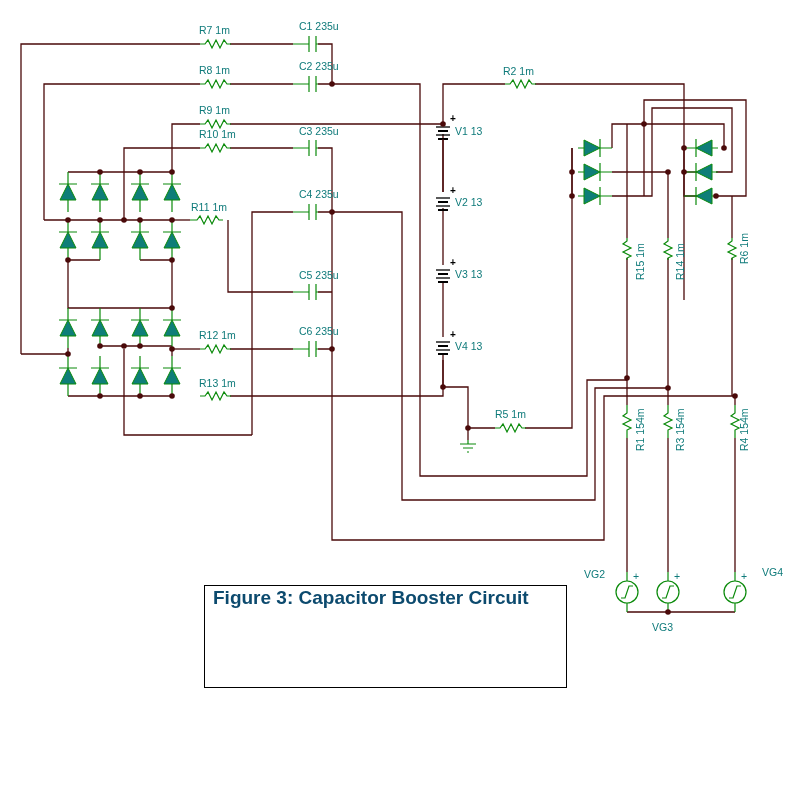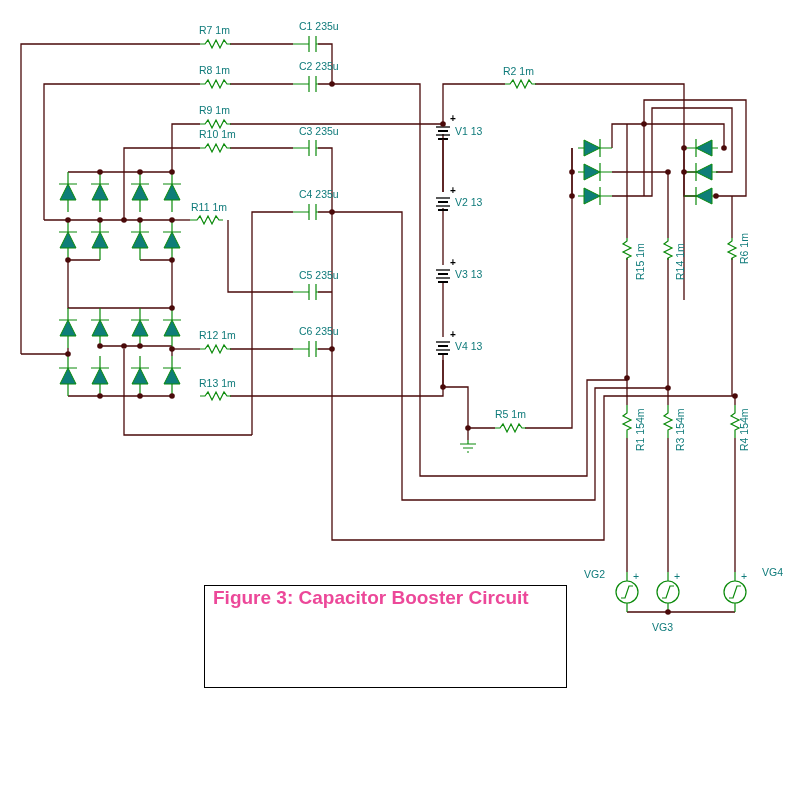--- a/index.html
+++ b/index.html
@@ -9,21 +9,21 @@
   .g { stroke: #0a8a0a; stroke-width: 1.2; fill: none; }
   .dot { fill: #4a0a0a; }
   .dfill { fill: #0e7e78; stroke: #0a8a0a; stroke-width: 1; }
   .lbl { font-family: "Liberation Sans", sans-serif; font-size: 10.5px; fill: #0e7a7a; }
   .plus { font-family: "Liberation Sans", sans-serif; font-size: 10px; fill: #000; font-weight: bold; }
   .bat { stroke: #000; stroke-width: 2; }
   .batl { stroke: #000; stroke-width: 1.3; }
   #title-box { position: absolute; left: 204px; top: 585px; width: 363px; height: 103px;
     border: 1px solid #000; box-sizing: border-box; background: #fff; }
   #title-text { position: absolute; left: 8px; top: 1px; font-family: "Liberation Sans", sans-serif;
-    font-weight: bold; font-size: 19px; color: #ec4899; white-space: nowrap; }
+    font-weight: bold; font-size: 19px; color: #0c4a6e; white-space: nowrap; }
 </style>
 </head>
 <body>
 
 <svg id="schem" width="805" height="807" viewBox="0 0 805 807" xmlns="http://www.w3.org/2000/svg">
 
   <g>
 
     <path class="w" d="M21,354 V44 H200 M230,44 H293"></path>
     <path class="w" d="M318,44 H332 V84"></path>

